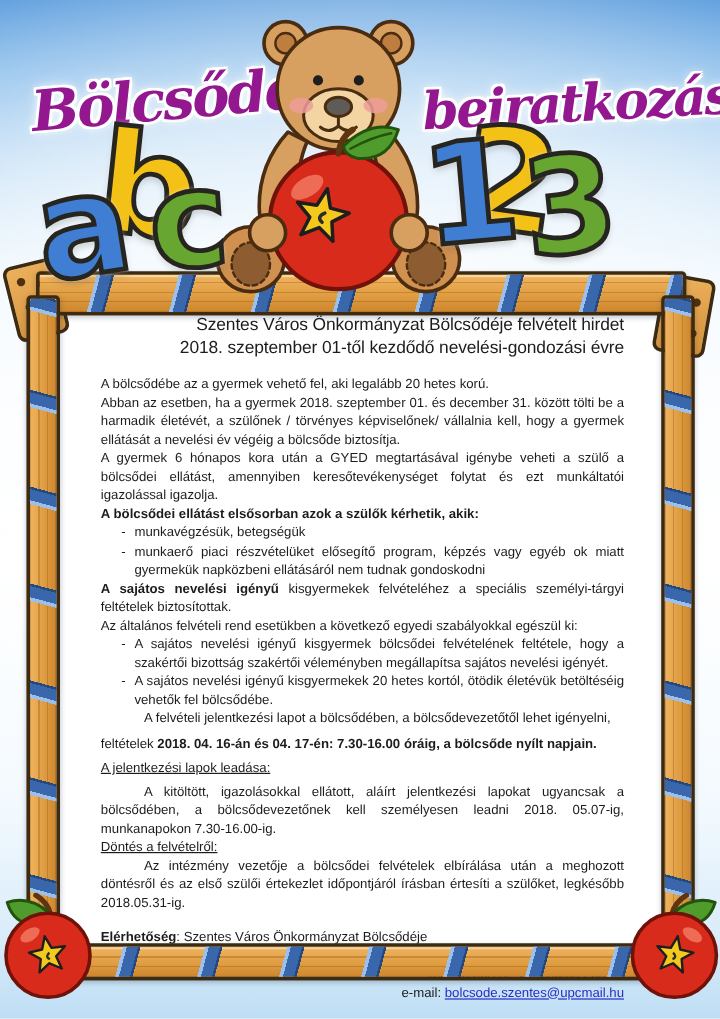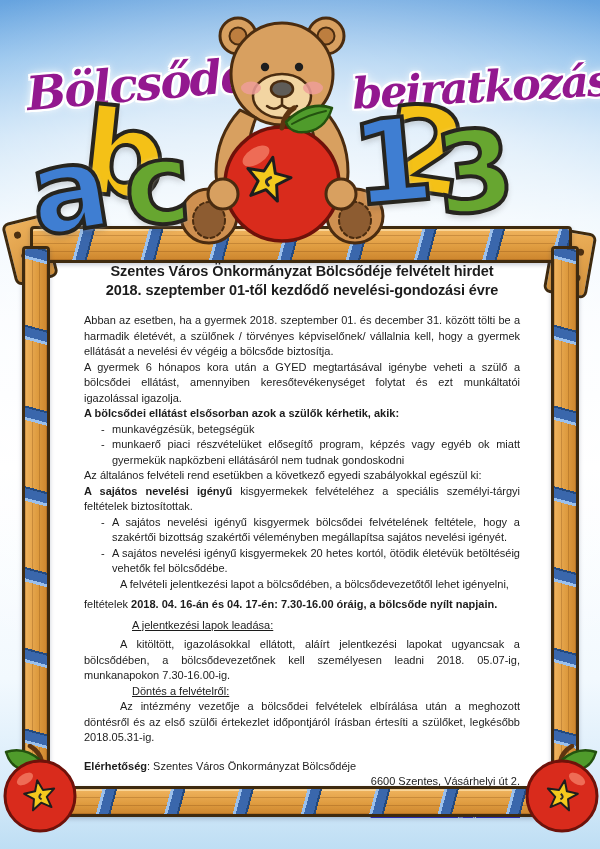--- a/index.html
+++ b/index.html
@@ -84,26 +84,26 @@
 
   
   .panel {
     position:absolute; left:50px; top:244px; width:502px; height:562px; z-index:2;
     background:#fff; border-radius:16px;
     box-shadow:0 0 0 1px rgba(120,140,160,.25), 0 3px 10px rgba(60,90,130,.18);
     padding:16px 32px 0 34px;
     color:#1c1c1c;
   }
   .notice-title {
-    font-size:14.5px; font-weight:bold; line-height:19px; text-align:center;
+    font-size:14.5px; font-weight:normal; line-height:19px; text-align:right;
     letter-spacing:-0.1px; margin:2px 0 13px;
   }
   .panel p { font-size:11px; line-height:15.5px; text-align:justify; }
   .bold { font-weight:bold; }
-  .uline { text-decoration:underline;margin-left:48px; }
+  .uline { text-decoration:underline; }
   .indent { text-indent:36px; }
   .bullet { display:flex; font-size:11px; line-height:15.5px; }
   .bullet .dash { flex:none; width:28px; padding-left:17px; }
   .bullet .btext { flex:1; text-align:justify; }
   .sp4 { margin-top:4px; }
   .dates-line { margin:5px 0; }
   .contact { margin-top:13px; font-size:11px; line-height:15.5px; }
   .contact-detail { padding-left:100px; text-align:right; }
   .email-link { color:#2b2bc4; cursor:pointer; }
 </style>
@@ -219,35 +219,36 @@
       </g>
     </svg>
   </div>
 
   <div class="panel">
     <div class="notice-title">
       <div>Szentes Város Önkormányzat Bölcsődéje felvételt hirdet</div>
       <div>2018. szeptember 01-től kezdődő nevelési-gondozási évre</div>
     </div>
 
+    <p>A bölcsődébe az a gyermek vehető fel, aki legalább 20 hetes korú.</p>
     <p>Abban az esetben, ha a gyermek 2018. szeptember 01. és december 31. között tölti be a harmadik életévét, a szülőnek / törvényes képviselőnek/ vállalnia kell, hogy a gyermek ellátását a nevelési év végéig a bölcsőde biztosítja.</p>
     <p>A gyermek 6 hónapos kora után a GYED megtartásával igénybe veheti a szülő a bölcsődei ellátást, amennyiben keresőtevékenységet folytat és ezt munkáltatói igazolással igazolja.</p>
 
     <p class="bold">A bölcsődei ellátást elsősorban azok a szülők kérhetik, akik:</p>
     <div class="bullet">
       <span class="dash">-</span>
       <span class="btext">munkavégzésük, betegségük</span>
     </div>
     <div class="bullet">
       <span class="dash">-</span>
       <span class="btext">munkaerő piaci részvételüket elősegítő program, képzés vagy egyéb ok miatt gyermekük napközbeni ellátásáról nem tudnak gondoskodni</span>
     </div>
 
+    <p><span class="bold">A sajátos nevelési igényű</span><span> kisgyermekek felvételéhez a speciális személyi-tárgyi feltételek biztosítottak.</span></p>
     <p>Az általános felvételi rend esetükben a következő egyedi szabályokkal egészül ki:</p>
-    <p><span class="bold">A sajátos nevelési igényű</span><span> kisgyermekek felvételéhez a speciális személyi-tárgyi feltételek biztosítottak.</span></p>
     <div class="bullet">
       <span class="dash">-</span>
       <span class="btext">A sajátos nevelési igényű kisgyermek bölcsődei felvételének feltétele, hogy a szakértői bizottság szakértői véleményben megállapítsa sajátos nevelési igényét.</span>
     </div>
     <div class="bullet">
       <span class="dash">-</span>
       <span class="btext">A sajátos nevelési igényű kisgyermekek 20 hetes kortól, ötödik életévük betöltéséig vehetők fel bölcsődébe.</span>
     </div>
 
     <p class="indent">A felvételi jelentkezési lapot a bölcsődében, a bölcsődevezetőtől lehet igényelni,</p>

